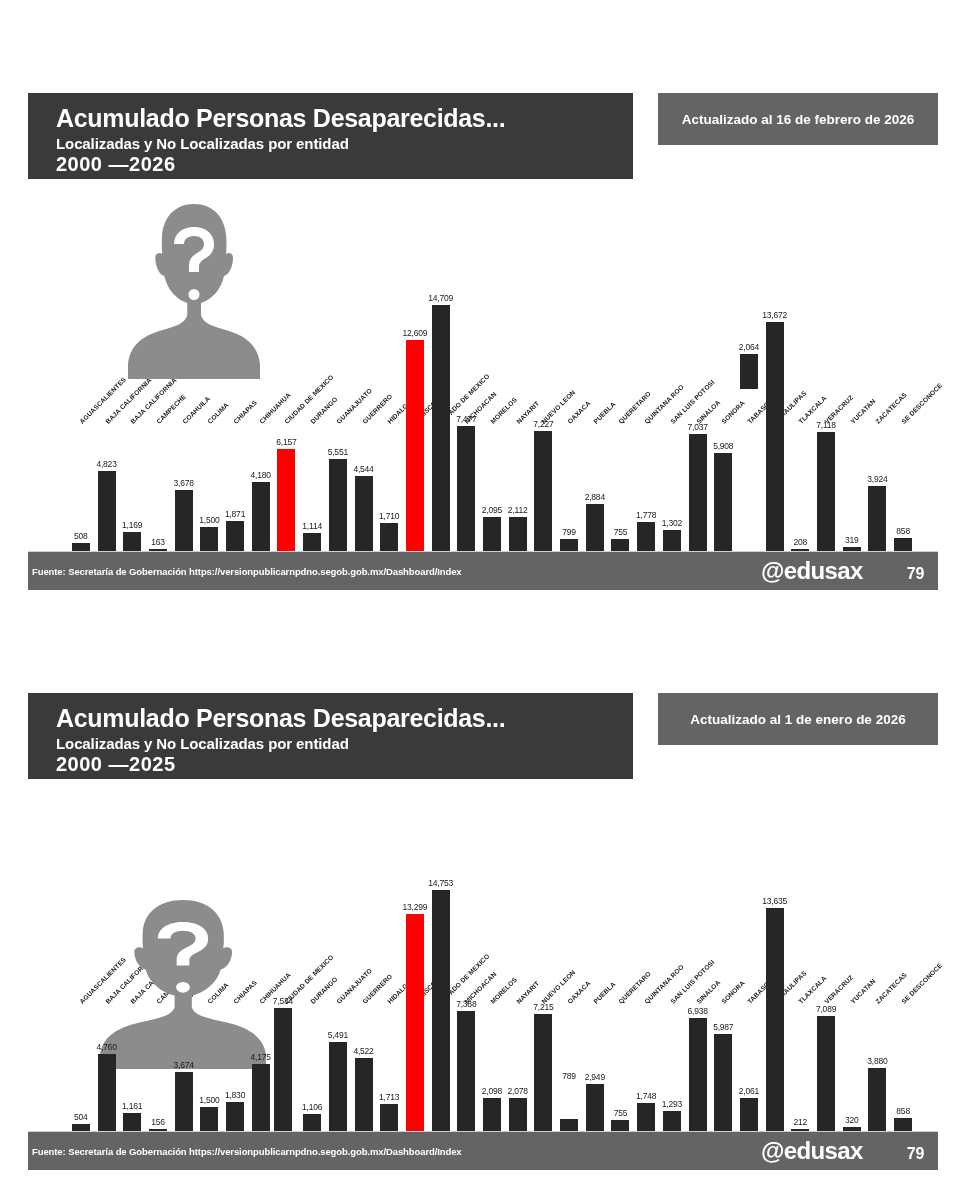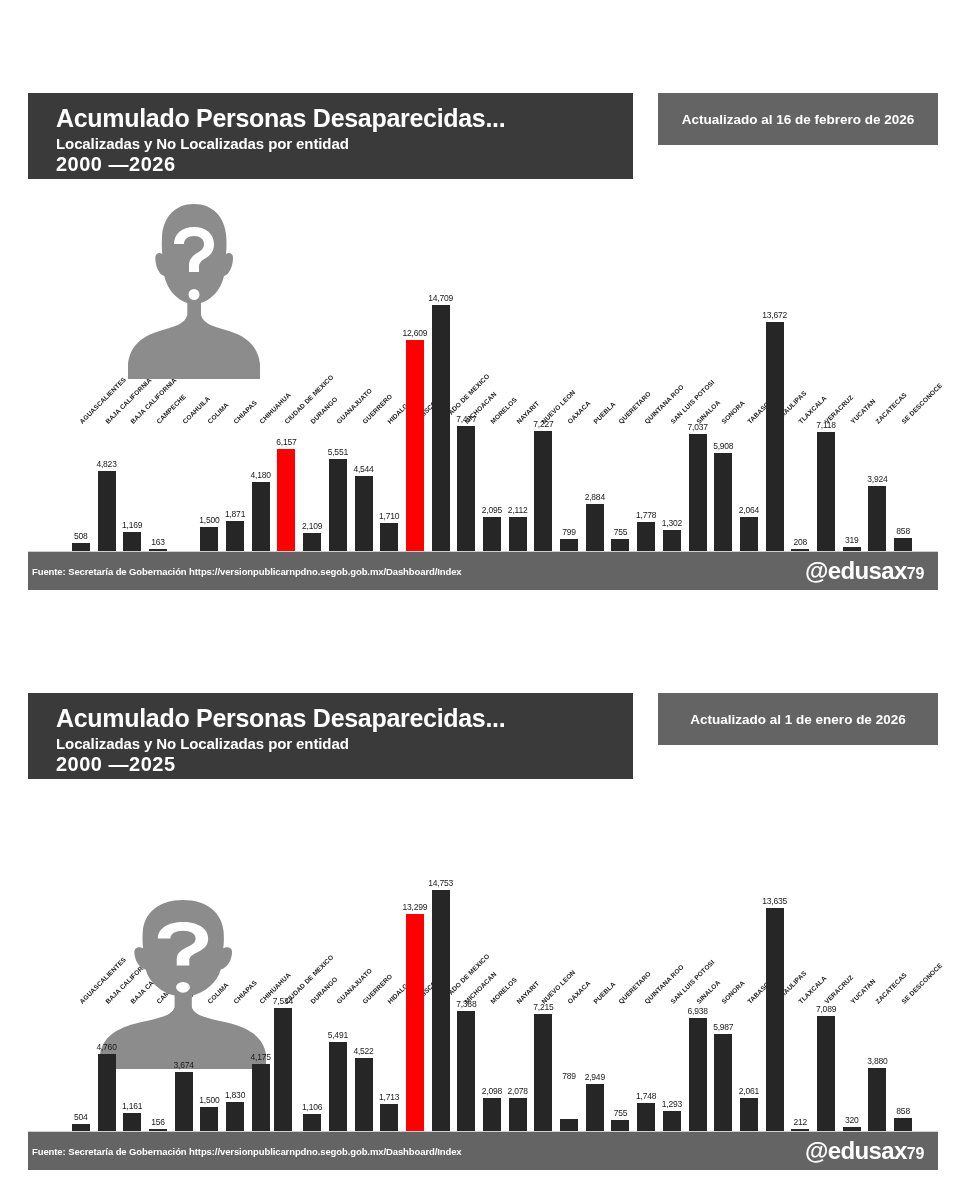--- a/index.html
+++ b/index.html
@@ -132,21 +132,21 @@
     letter-spacing: -0.1px;
   }
   .ftr-logo {
     position: absolute; right: 14px; top: 50%;
     transform: translateY(-50%);
     color: #ffffff;
     font-weight: bold;
     white-space: nowrap;
   }
   .logo-main { font-size: 24px; letter-spacing: -0.6px; }
-  .logo-num { font-size: 16px; letter-spacing: -0.3px; }
+  .logo-num { font-size: 16px; letter-spacing: -0.3px; margin-left: 44px; }
 </style>
 </head>
 <body>
 
 <div class="page">
 
   <div class="panel panel-1">
     <div class="hdr">
       <div class="hdr-main">
         <div class="hdr-title">Acumulado Personas Desaparecidas...</div>
@@ -173,38 +173,42 @@
             <div class="bar-rect" style="height: 81px;"></div>
           </div>
           <div class="bar-col" style="left: 95.2485px; width: 17.9879px;">
             <div class="bar-val">1,169</div>
             <div class="bar-rect" style="height: 20px;"></div>
           </div>
           <div class="bar-col" style="left: 120.945px; width: 17.9879px;">
             <div class="bar-val">163</div>
             <div class="bar-rect" style="height: 3px;"></div>
           </div>
+          <div class="bar-col" style="left: 146.642px; width: 17.9879px;">
+            <div class="bar-val">3,678</div>
+            <div class="bar-rect" style="height: 62px;"></div>
+          </div>
           <div class="bar-col" style="left: 172.339px; width: 17.9879px;">
             <div class="bar-val">1,500</div>
             <div class="bar-rect" style="height: 25px;"></div>
           </div>
           <div class="bar-col" style="left: 198.036px; width: 17.9879px;">
             <div class="bar-val">1,871</div>
             <div class="bar-rect" style="height: 31px;"></div>
           </div>
           <div class="bar-col" style="left: 223.733px; width: 17.9879px;">
             <div class="bar-val">4,180</div>
             <div class="bar-rect" style="height: 70px;"></div>
           </div>
           <div class="bar-col" style="left: 249.43px; width: 17.9879px;">
             <div class="bar-val">6,157</div>
             <div class="bar-rect hl" style="height: 103px;"></div>
           </div>
           <div class="bar-col" style="left: 275.127px; width: 17.9879px;">
-            <div class="bar-val">2,109</div>
+            <div class="bar-val">1,114</div>
             <div class="bar-rect" style="height: 19px;"></div>
           </div>
           <div class="bar-col" style="left: 300.824px; width: 17.9879px;">
             <div class="bar-val">5,551</div>
             <div class="bar-rect" style="height: 93px;"></div>
           </div>
           <div class="bar-col" style="left: 326.521px; width: 17.9879px;">
             <div class="bar-val">4,544</div>
             <div class="bar-rect" style="height: 76px;"></div>
           </div>
@@ -257,21 +261,21 @@
             <div class="bar-rect" style="height: 22px;"></div>
           </div>
           <div class="bar-col" style="left: 660.582px; width: 17.9879px;">
             <div class="bar-val">7,037</div>
             <div class="bar-rect" style="height: 118px;"></div>
           </div>
           <div class="bar-col" style="left: 686.279px; width: 17.9879px;">
             <div class="bar-val">5,908</div>
             <div class="bar-rect" style="height: 99px;"></div>
           </div>
-          <div class="bar-col" style="left: 711.976px; width: 17.9879px;">
+          <div class="bar-col" style="left: 711.976px; width: 17.9879px; justify-content: center;">
             <div class="bar-val">2,064</div>
             <div class="bar-rect" style="height: 35px;"></div>
           </div>
           <div class="bar-col" style="left: 737.673px; width: 17.9879px;">
             <div class="bar-val">13,672</div>
             <div class="bar-rect" style="height: 230px;"></div>
           </div>
           <div class="bar-col" style="left: 763.37px; width: 17.9879px;">
             <div class="bar-val">208</div>
             <div class="bar-rect" style="height: 3px;"></div>

